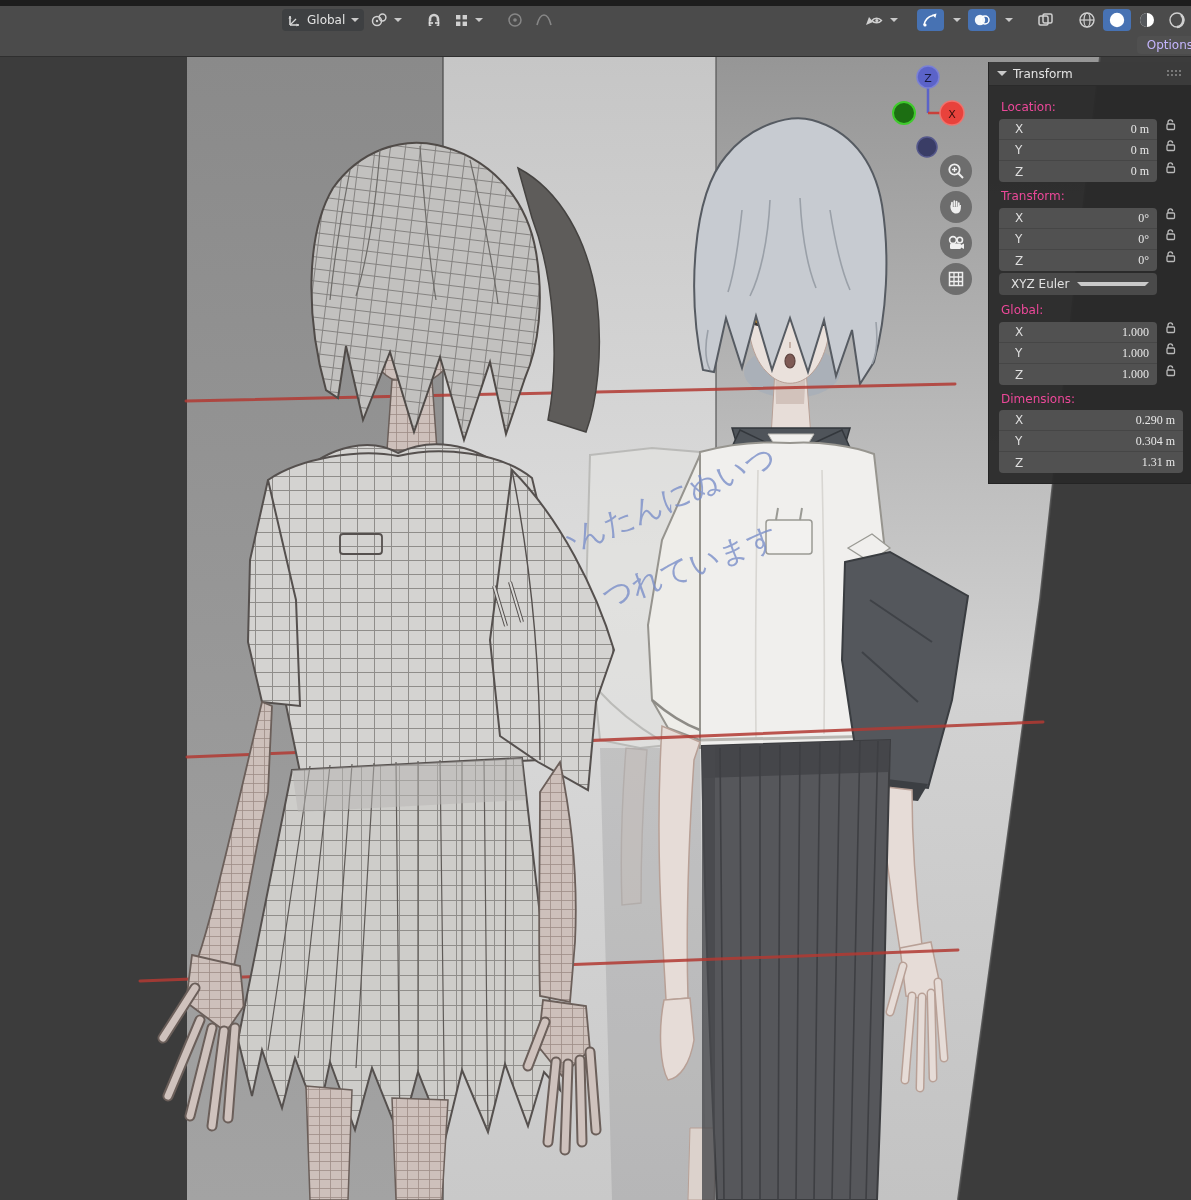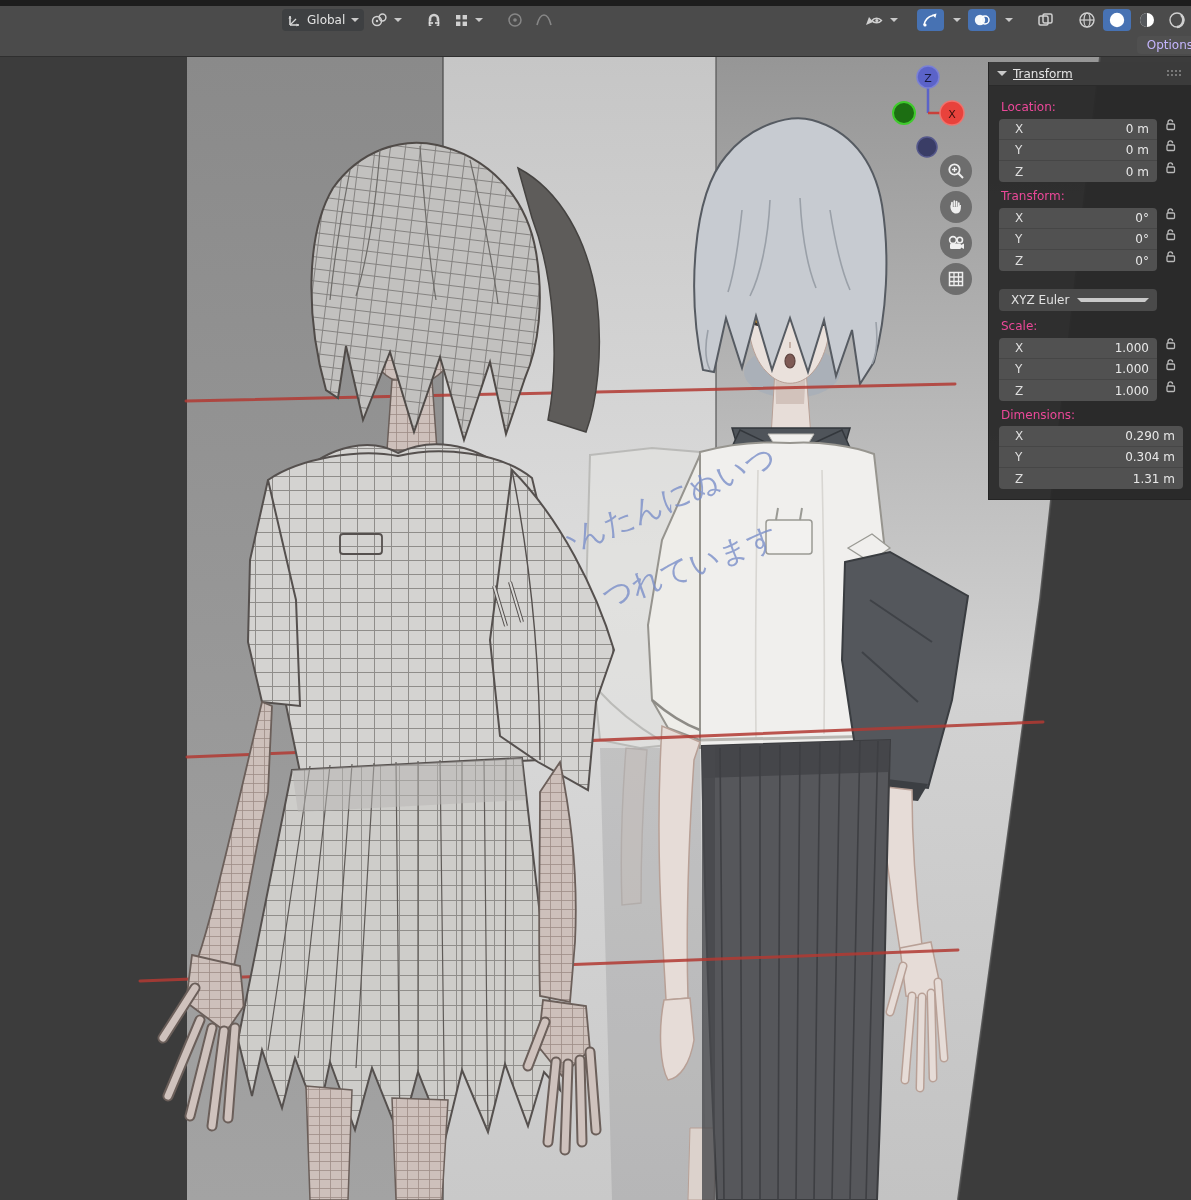--- a/index.html
+++ b/index.html
@@ -34,41 +34,41 @@
   .gizmo { position:absolute; top:60px; left:880px; z-index:30; }
   .navcol { position:absolute; top:155px; left:940px; z-index:30; display:flex; flex-direction:column; gap:4px; }
   .navbtn { width:32px; height:32px; border-radius:50%; background:rgba(104,104,104,.92);
             display:flex; align-items:center; justify-content:center; }
 
   
   .panel { position:absolute; top:62px; right:0; width:203px; z-index:35; background:rgba(42,42,42,.96);
            border-left:1px solid #242424; border-bottom:1px solid #242424; color:#cfcfcf; }
   .panel-h { height:24px; background:#3b3b3b; display:flex; align-items:center; padding:0 8px; gap:6px;
              border-bottom:1px solid #2a2a2a; }
-  .panel-h .title { color:#e3e3e3; flex:1;text-decoration:underline; }
+  .panel-h .title { color:#e3e3e3; flex:1; }
   .caret-down { width:0; height:0; border-left:5px solid transparent; border-right:5px solid transparent;
                 border-top:5px solid #c9c9c9; }
   .grip { display:grid; grid-template-columns:repeat(4,4px); grid-auto-rows:4px; }
   .grip i { width:2px; height:2px; border-radius:50%; background:#8e8e8e; }
   .panel-b { padding:8px 8px 10px 10px; }
   .seclabel { color:#ec4899; margin:6px 0 4px 2px; }
   .fieldrow { display:flex; align-items:center; margin-bottom:1px; }
   .fieldblock { flex:1; }
   .field { height:21px; background:#515151; display:flex; align-items:center; padding:0 8px 0 16px;
            color:#e8e8e8; }
   .fieldblock .field { border-bottom:1px solid #464646; }
   .fieldblock .fr:first-child .field { border-radius:4px 4px 0 0; }
   .fieldblock .fr:last-child .field { border-radius:0 0 4px 4px; border-bottom:none; }
   .field .ax { flex:1; color:#dedede; }
-  .field .val { text-align:left; }
+  .field .val { text-align:left;font-family:Liberation Serif, serif; }
   .lockcol { width:26px; display:flex; justify-content:center; }
   .wide .field { padding-left:16px; border-radius:0; }
   .wide .fr:first-child .field { border-radius:4px 4px 0 0; }
   .wide .fr:last-child .field { border-radius:0 0 4px 4px; }
-  .dropdown { height:22px; margin:16px 0 2px 0; background:#4a4a4a; border-radius:4px;
+  .dropdown { height:22px; margin:0 0 2px 0; background:#4a4a4a; border-radius:4px;
               display:flex; align-items:center; padding:0 8px 0 12px; color:#e2e2e2; }
   .dropdown span { flex:1; }
 </style>
 </head>
 <body>
 
 <div class="stage">
 
   <svg class="vp" viewBox="0 0 1191 1200">
     <defs>
@@ -574,21 +574,21 @@
       <div class="fieldrow">
         <div class="fieldblock">
           <div class="dropdown">
             <span>XYZ Euler</span>
             <span class="chev"></span>
           </div>
         </div>
         <div class="lockcol"></div>
       </div>
 
-      <div class="seclabel">Scale:</div>
+      <div class="seclabel">Global:</div>
       <div class="fieldrow">
         <div class="fieldblock">
           <div class="fr">
               <div class="field">
                 <span class="ax">X</span>
                 <span class="val">1.000</span>
               </div>
             </div>
           <div class="fr">
               <div class="field">

